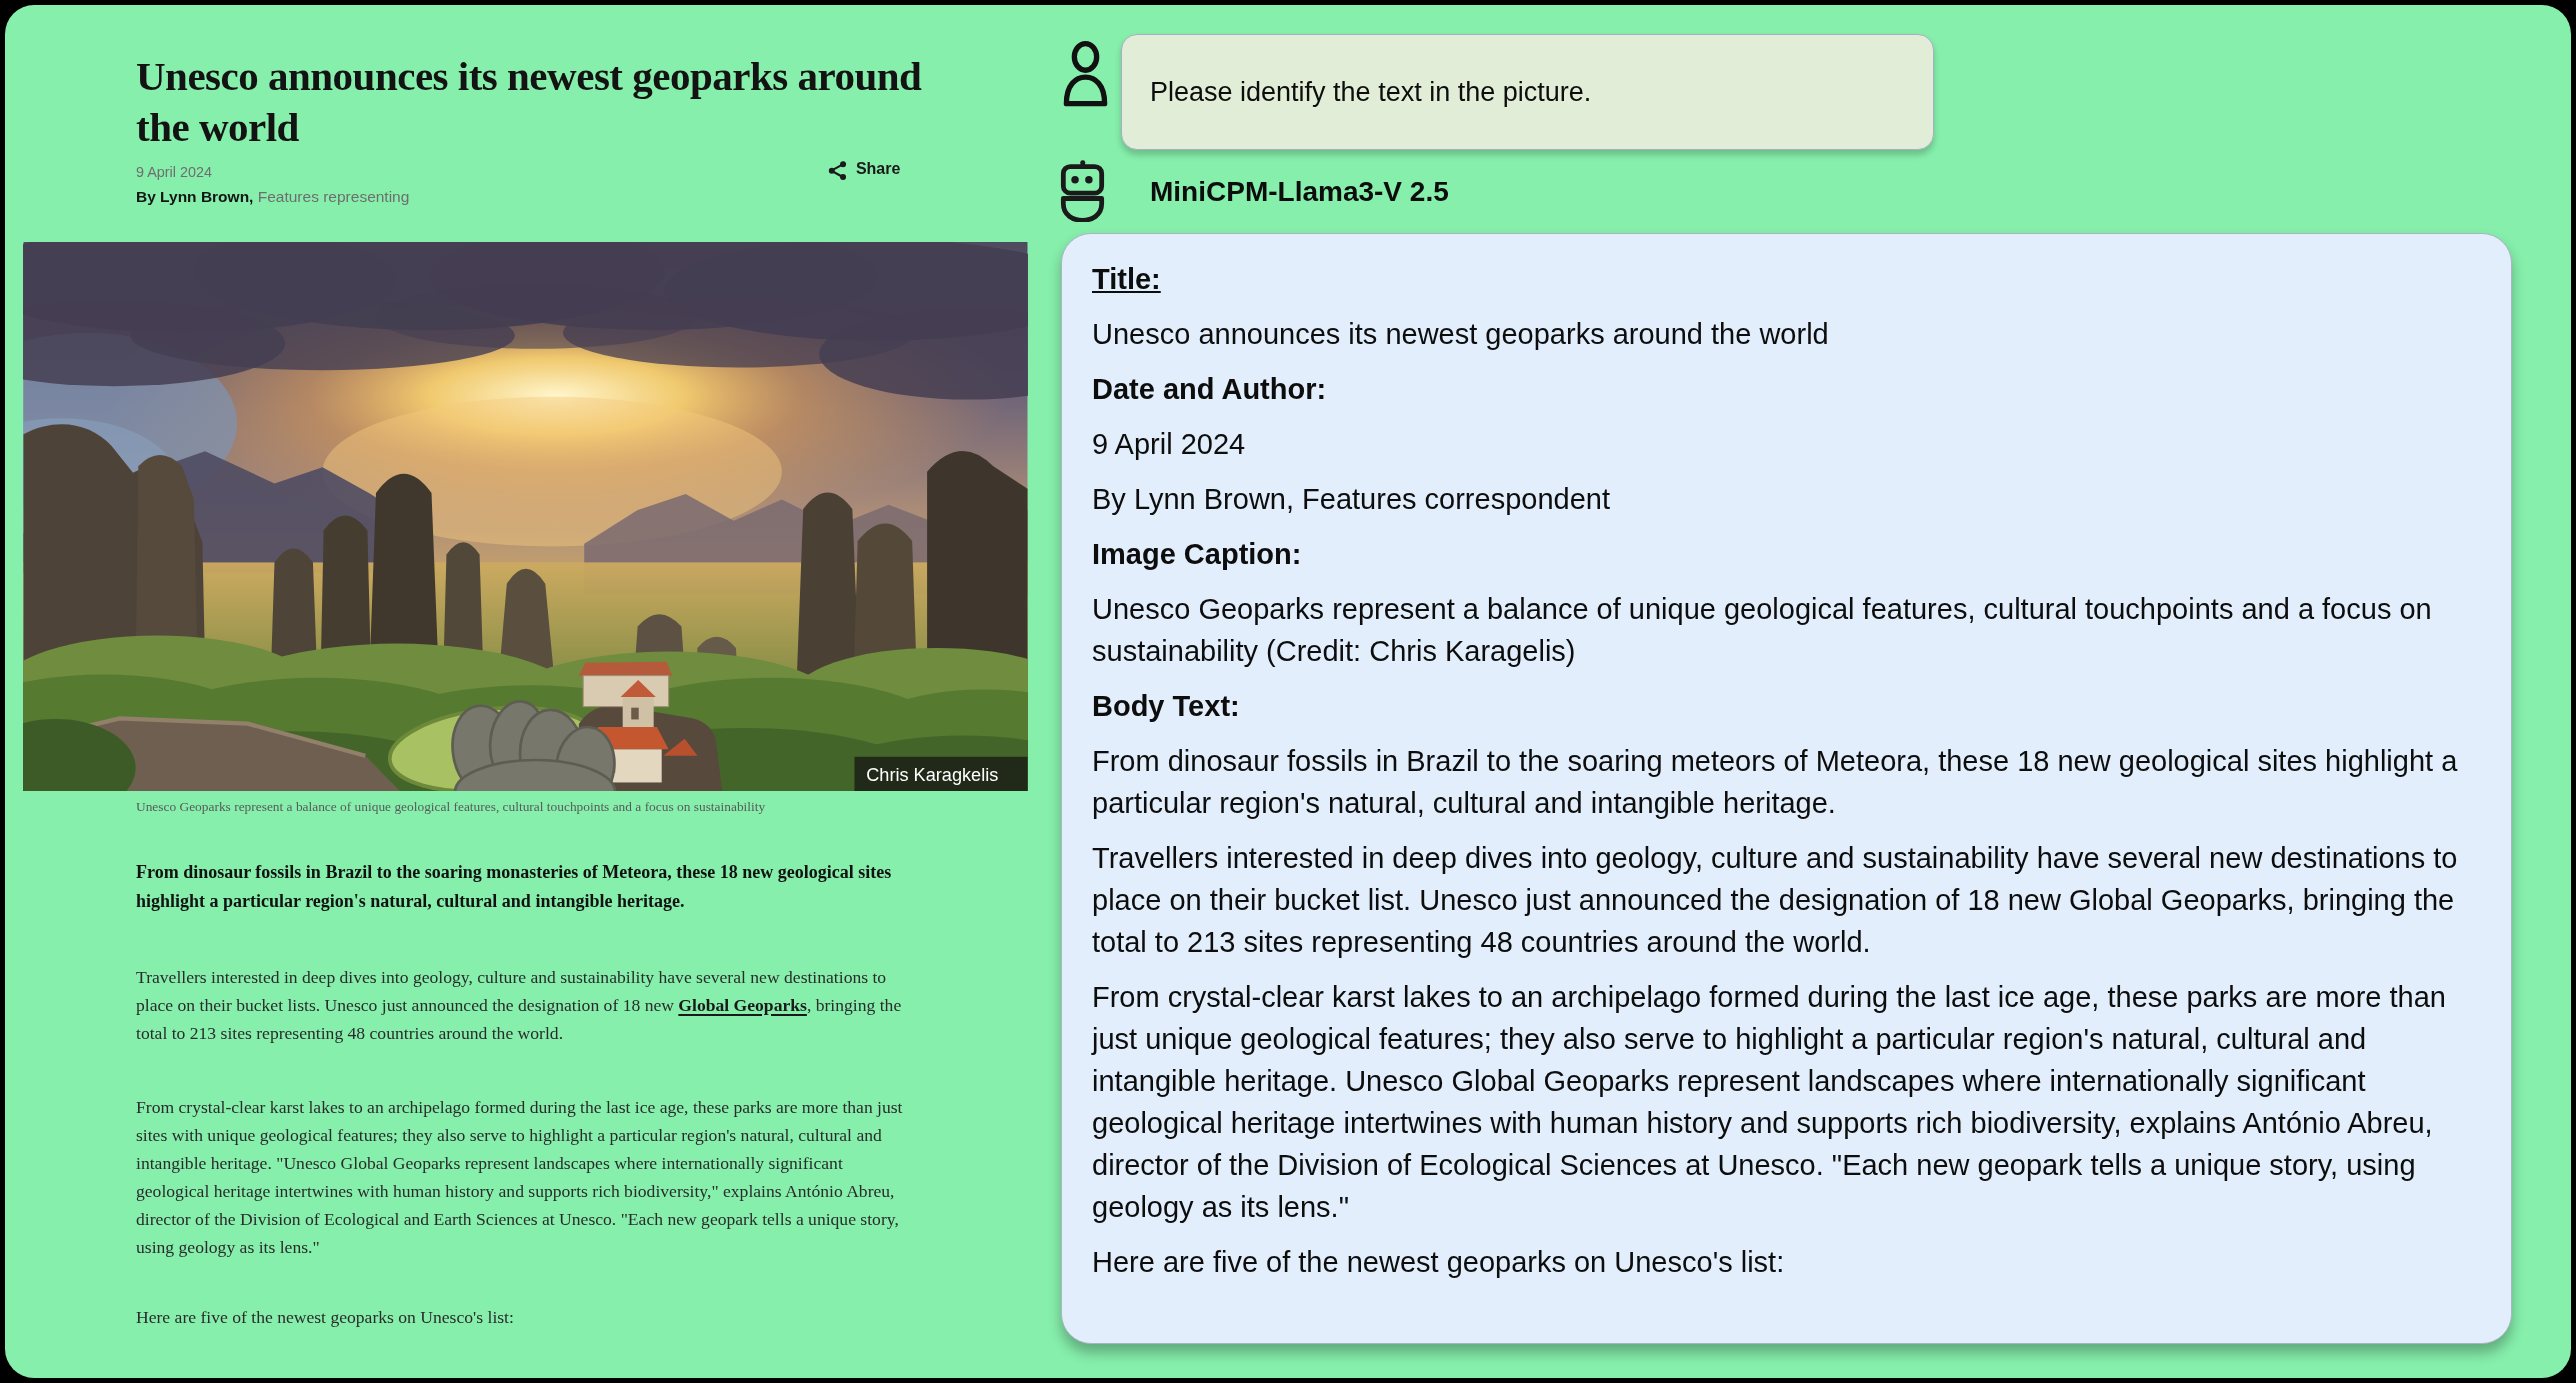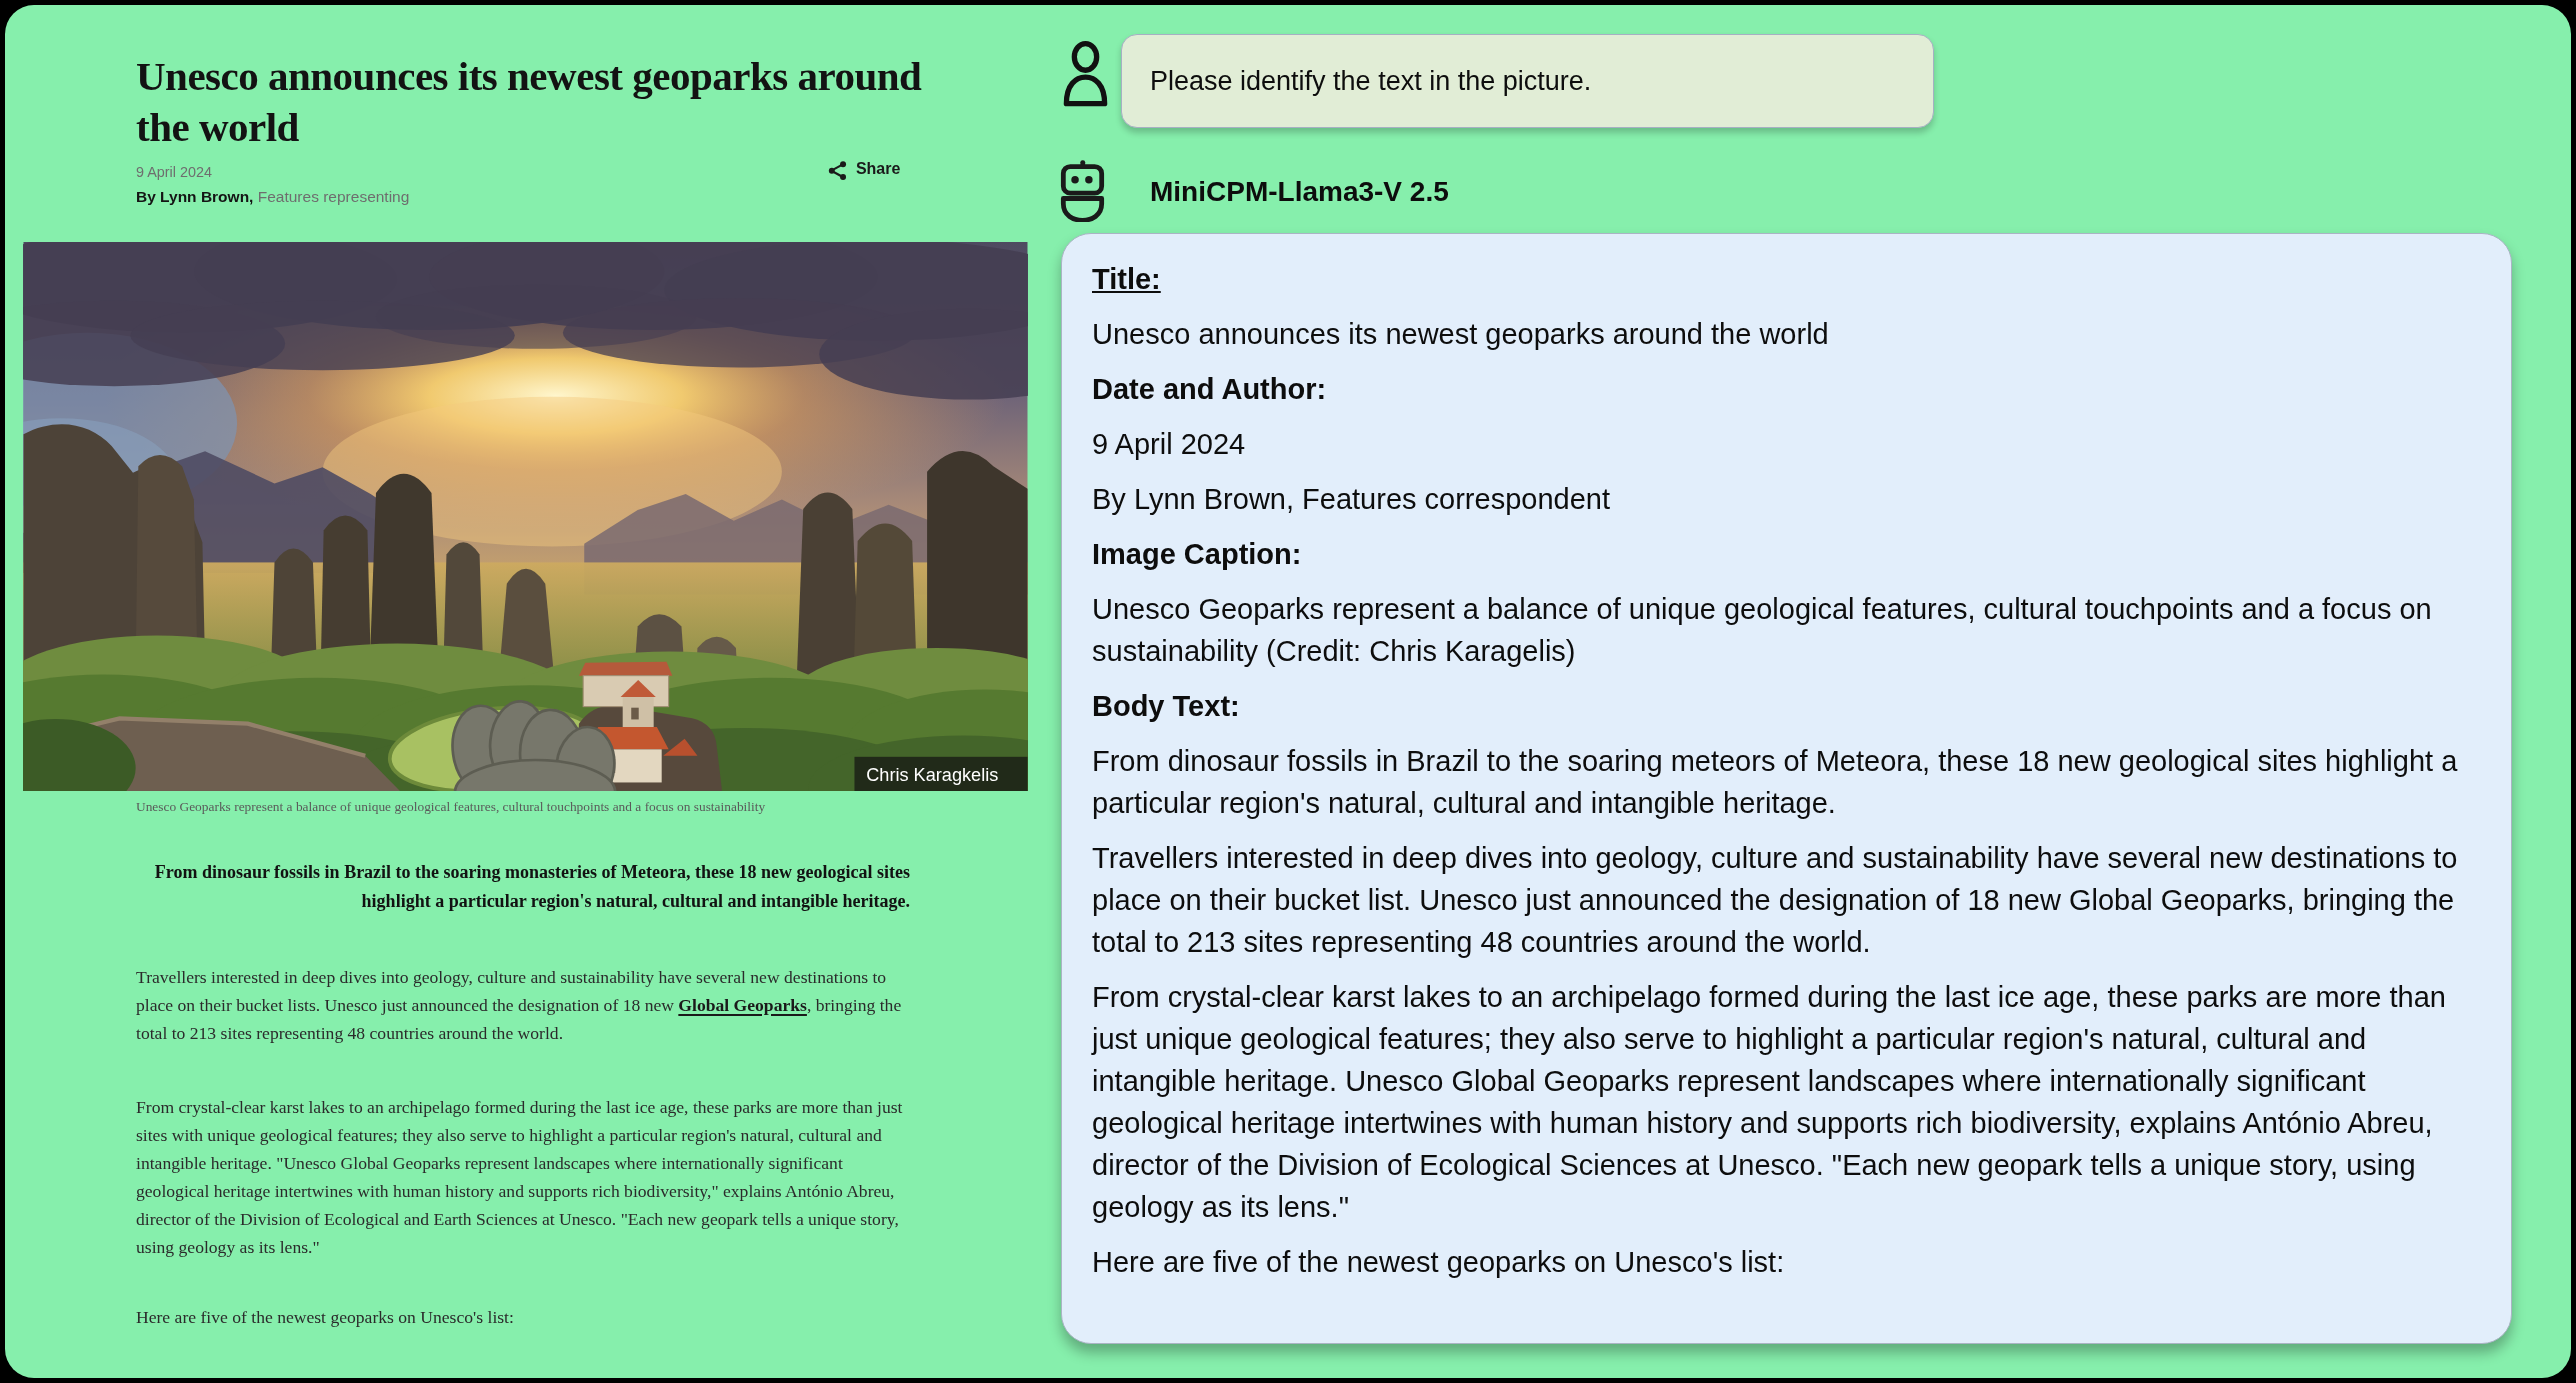--- a/index.html
+++ b/index.html
@@ -13,29 +13,29 @@
     letter-spacing:-0.5px;color:#131313;}
   .article-date{position:absolute;left:136px;top:164px;font-size:14.4px;color:#6e6e6e;}
   .share-btn{position:absolute;left:827px;top:160px;display:flex;align-items:flex-start;gap:7.5px;cursor:pointer;}
   .share-btn .lbl{font-size:16px;font-weight:700;color:#1a1a1a;}
   .byline{position:absolute;left:136px;top:188px;font-size:15.5px;color:#6e6e6e;}
   .byline b{color:#141414;}
   .photo-wrap{position:absolute;left:23px;top:242px;width:1005px;height:549px;overflow:hidden;}
   .caption{position:absolute;left:136px;top:797px;width:785px;
     font-family:"Liberation Serif",serif;font-size:13.4px;line-height:20px;color:#5a5a5a;}
   .standfirst{position:absolute;left:136px;top:858px;width:774px;margin:0;
-    font-family:"Liberation Serif",serif;font-weight:700;font-size:18px;line-height:29px;color:#121212;text-align:right;}
+    font-family:"Liberation Serif",serif;font-weight:700;font-size:18px;line-height:29px;color:#121212;}
   .bodytext{position:absolute;left:136px;width:768px;margin:0;
     font-family:"Liberation Serif",serif;font-size:17.6px;line-height:28px;color:#2b2b2b;}
   .p1{top:963px;} .p2{top:1093px;} .p3{top:1303px;}
   .article-link{font-weight:700;color:#1a1a1a;text-decoration:underline;text-underline-offset:3.2px;text-decoration-thickness:1.6px;cursor:pointer;}
 
   
   .user-icon{position:absolute;left:1061px;top:41px;}
-  .bubble-user{position:absolute;left:1121px;top:34px;width:813px;height:94px;box-sizing:border-box;
+  .bubble-user{position:absolute;left:1121px;top:34px;width:813px;height:116px;box-sizing:border-box;
     background:#e1edd6;border:1.6px solid #a6b0c3;border-radius:16px;display:flex;align-items:center;
     padding-left:28px;box-shadow:0 4.3px 6.4px rgba(0,0,0,.20);}
   .bubble-user .txt{font-size:27px;color:#0d0d0d;}
   .bot-icon{position:absolute;left:1058px;top:159px;}
   .model-name{position:absolute;left:1150px;top:176px;font-size:28px;font-weight:700;color:#0d0d0d;}
   .bubble-bot{position:absolute;left:1061px;top:233px;width:1451px;height:1111px;box-sizing:border-box;
     background:#e2eefb;border:1.6px solid #aab4c4;border-radius:30px;
     padding:23.5px 47px 27px 30px;box-shadow:0 8.5px 13px rgba(0,0,0,.28);overflow:hidden;}
   .bubble-bot p{margin:13px 0 0;font-size:29px;line-height:42px;color:#0d0d0d;}
   .bubble-bot p:first-child{margin-top:0;text-decoration:underline;}

